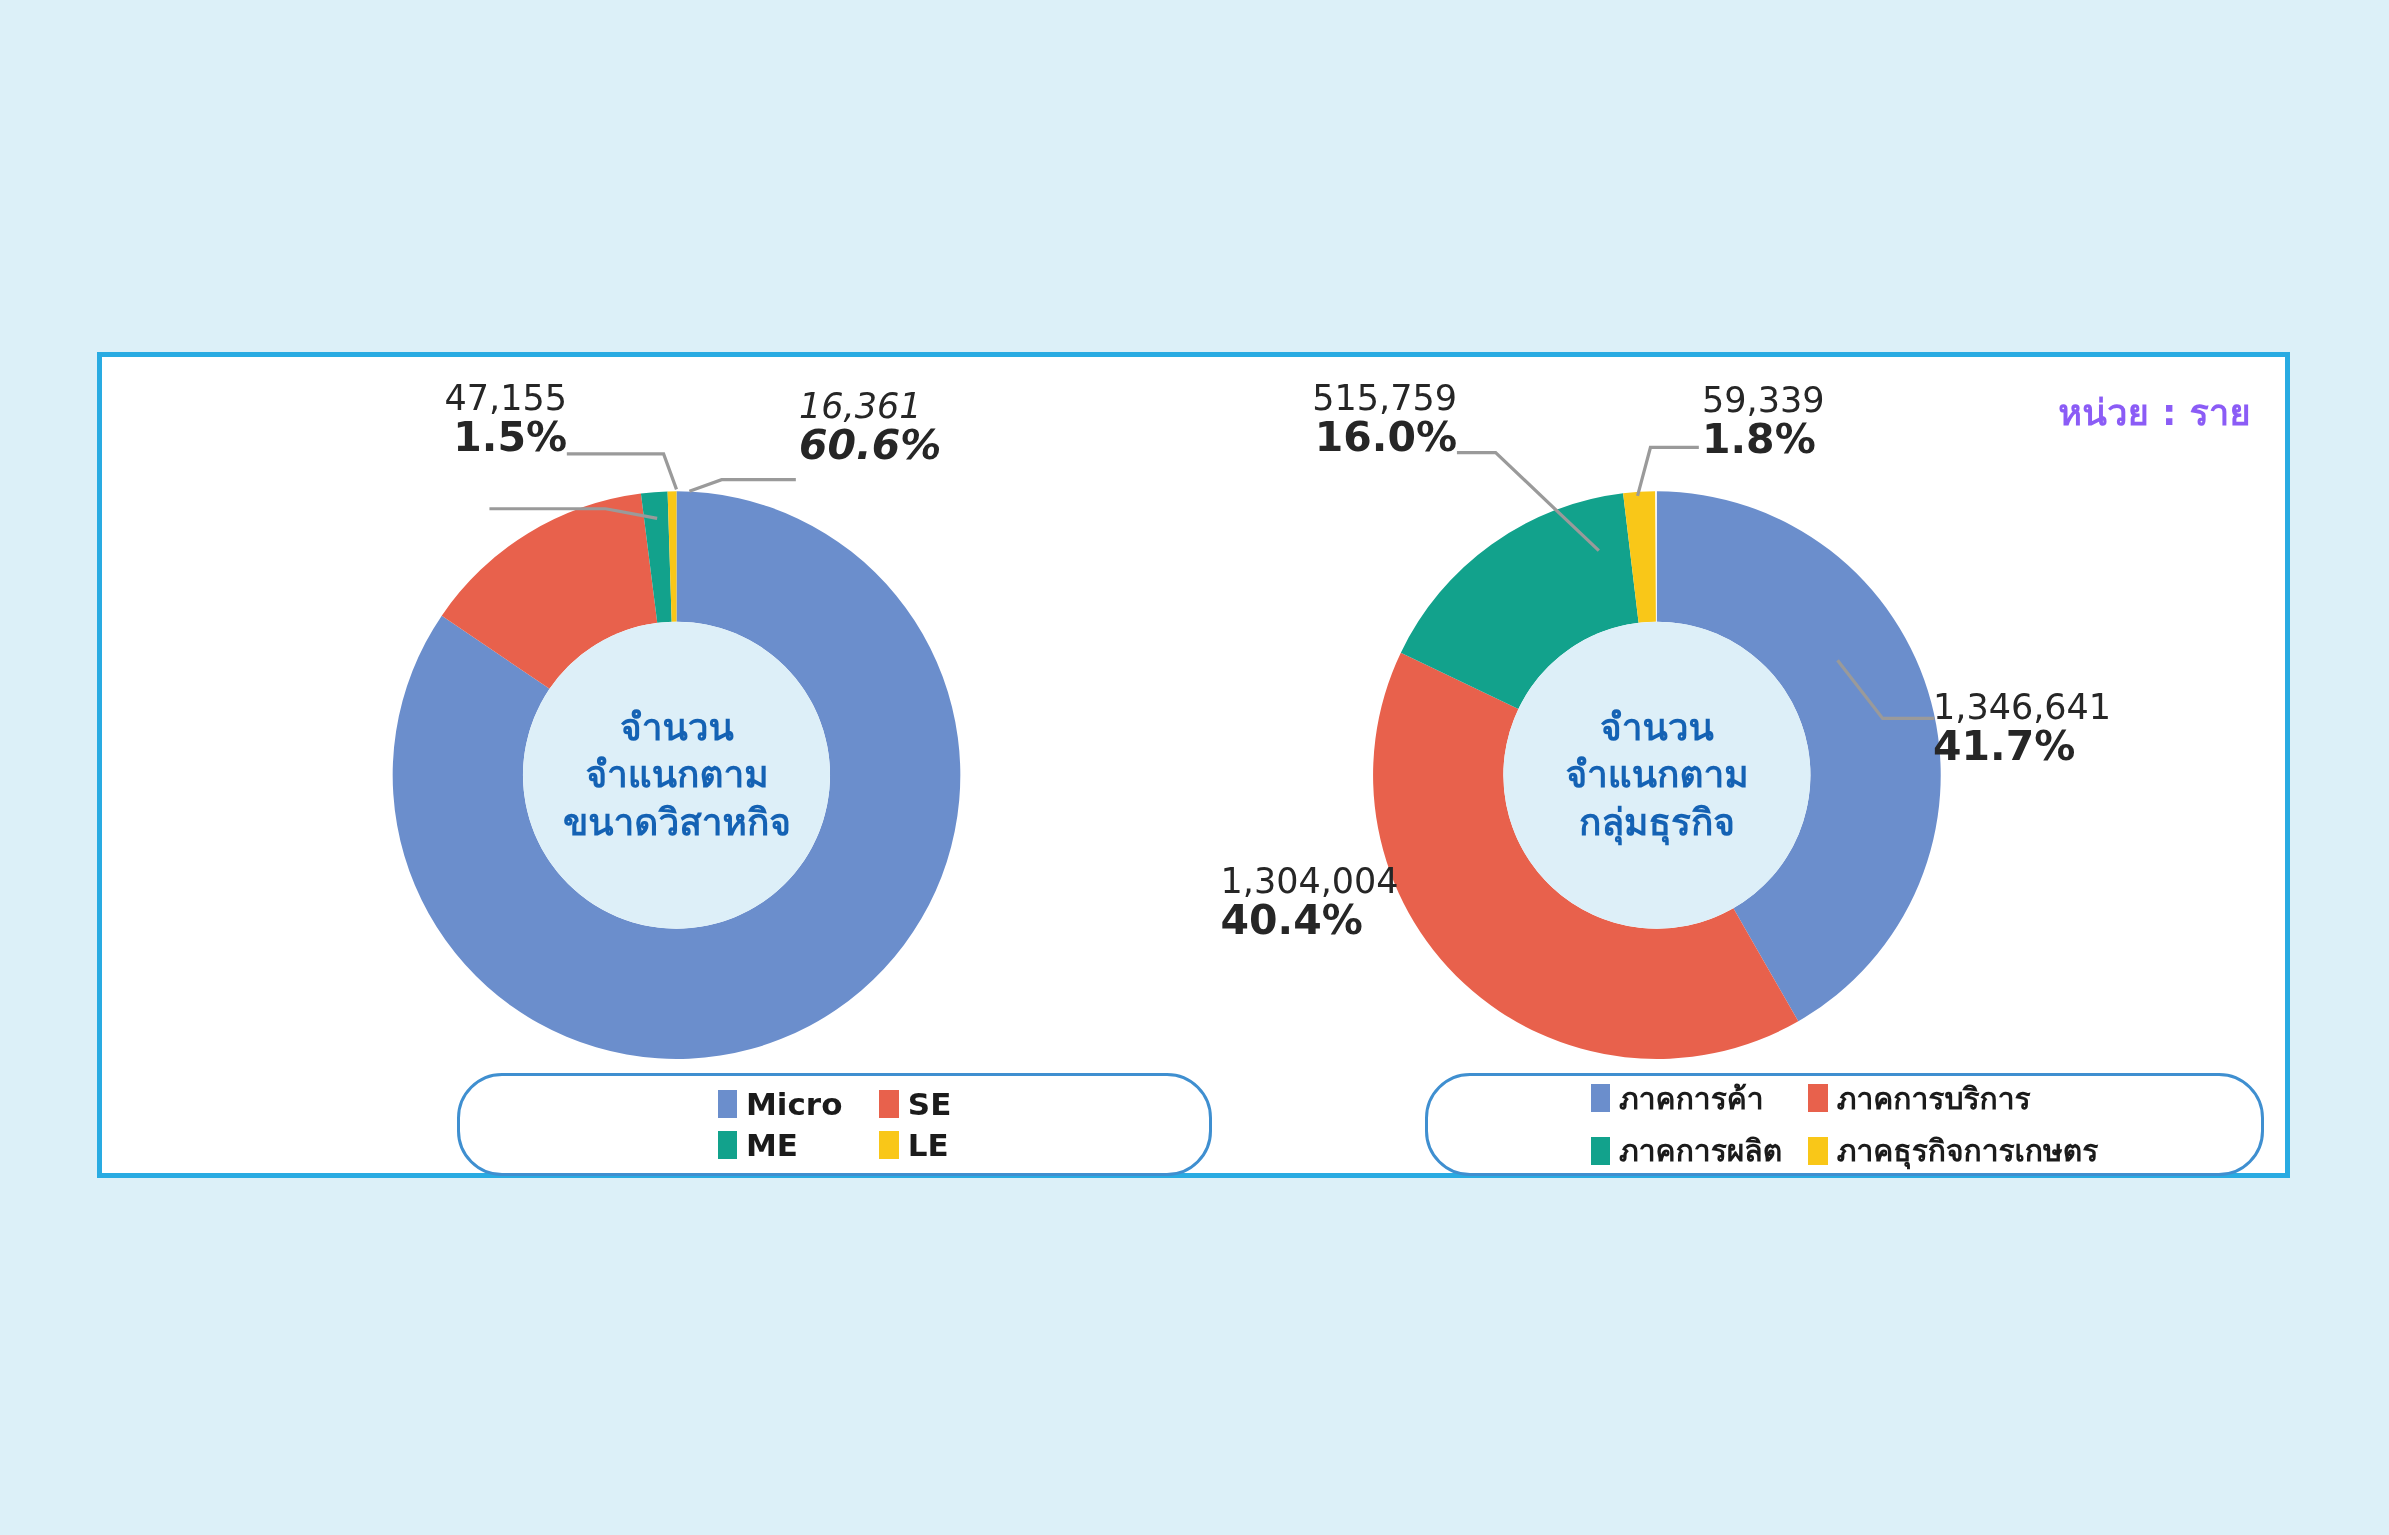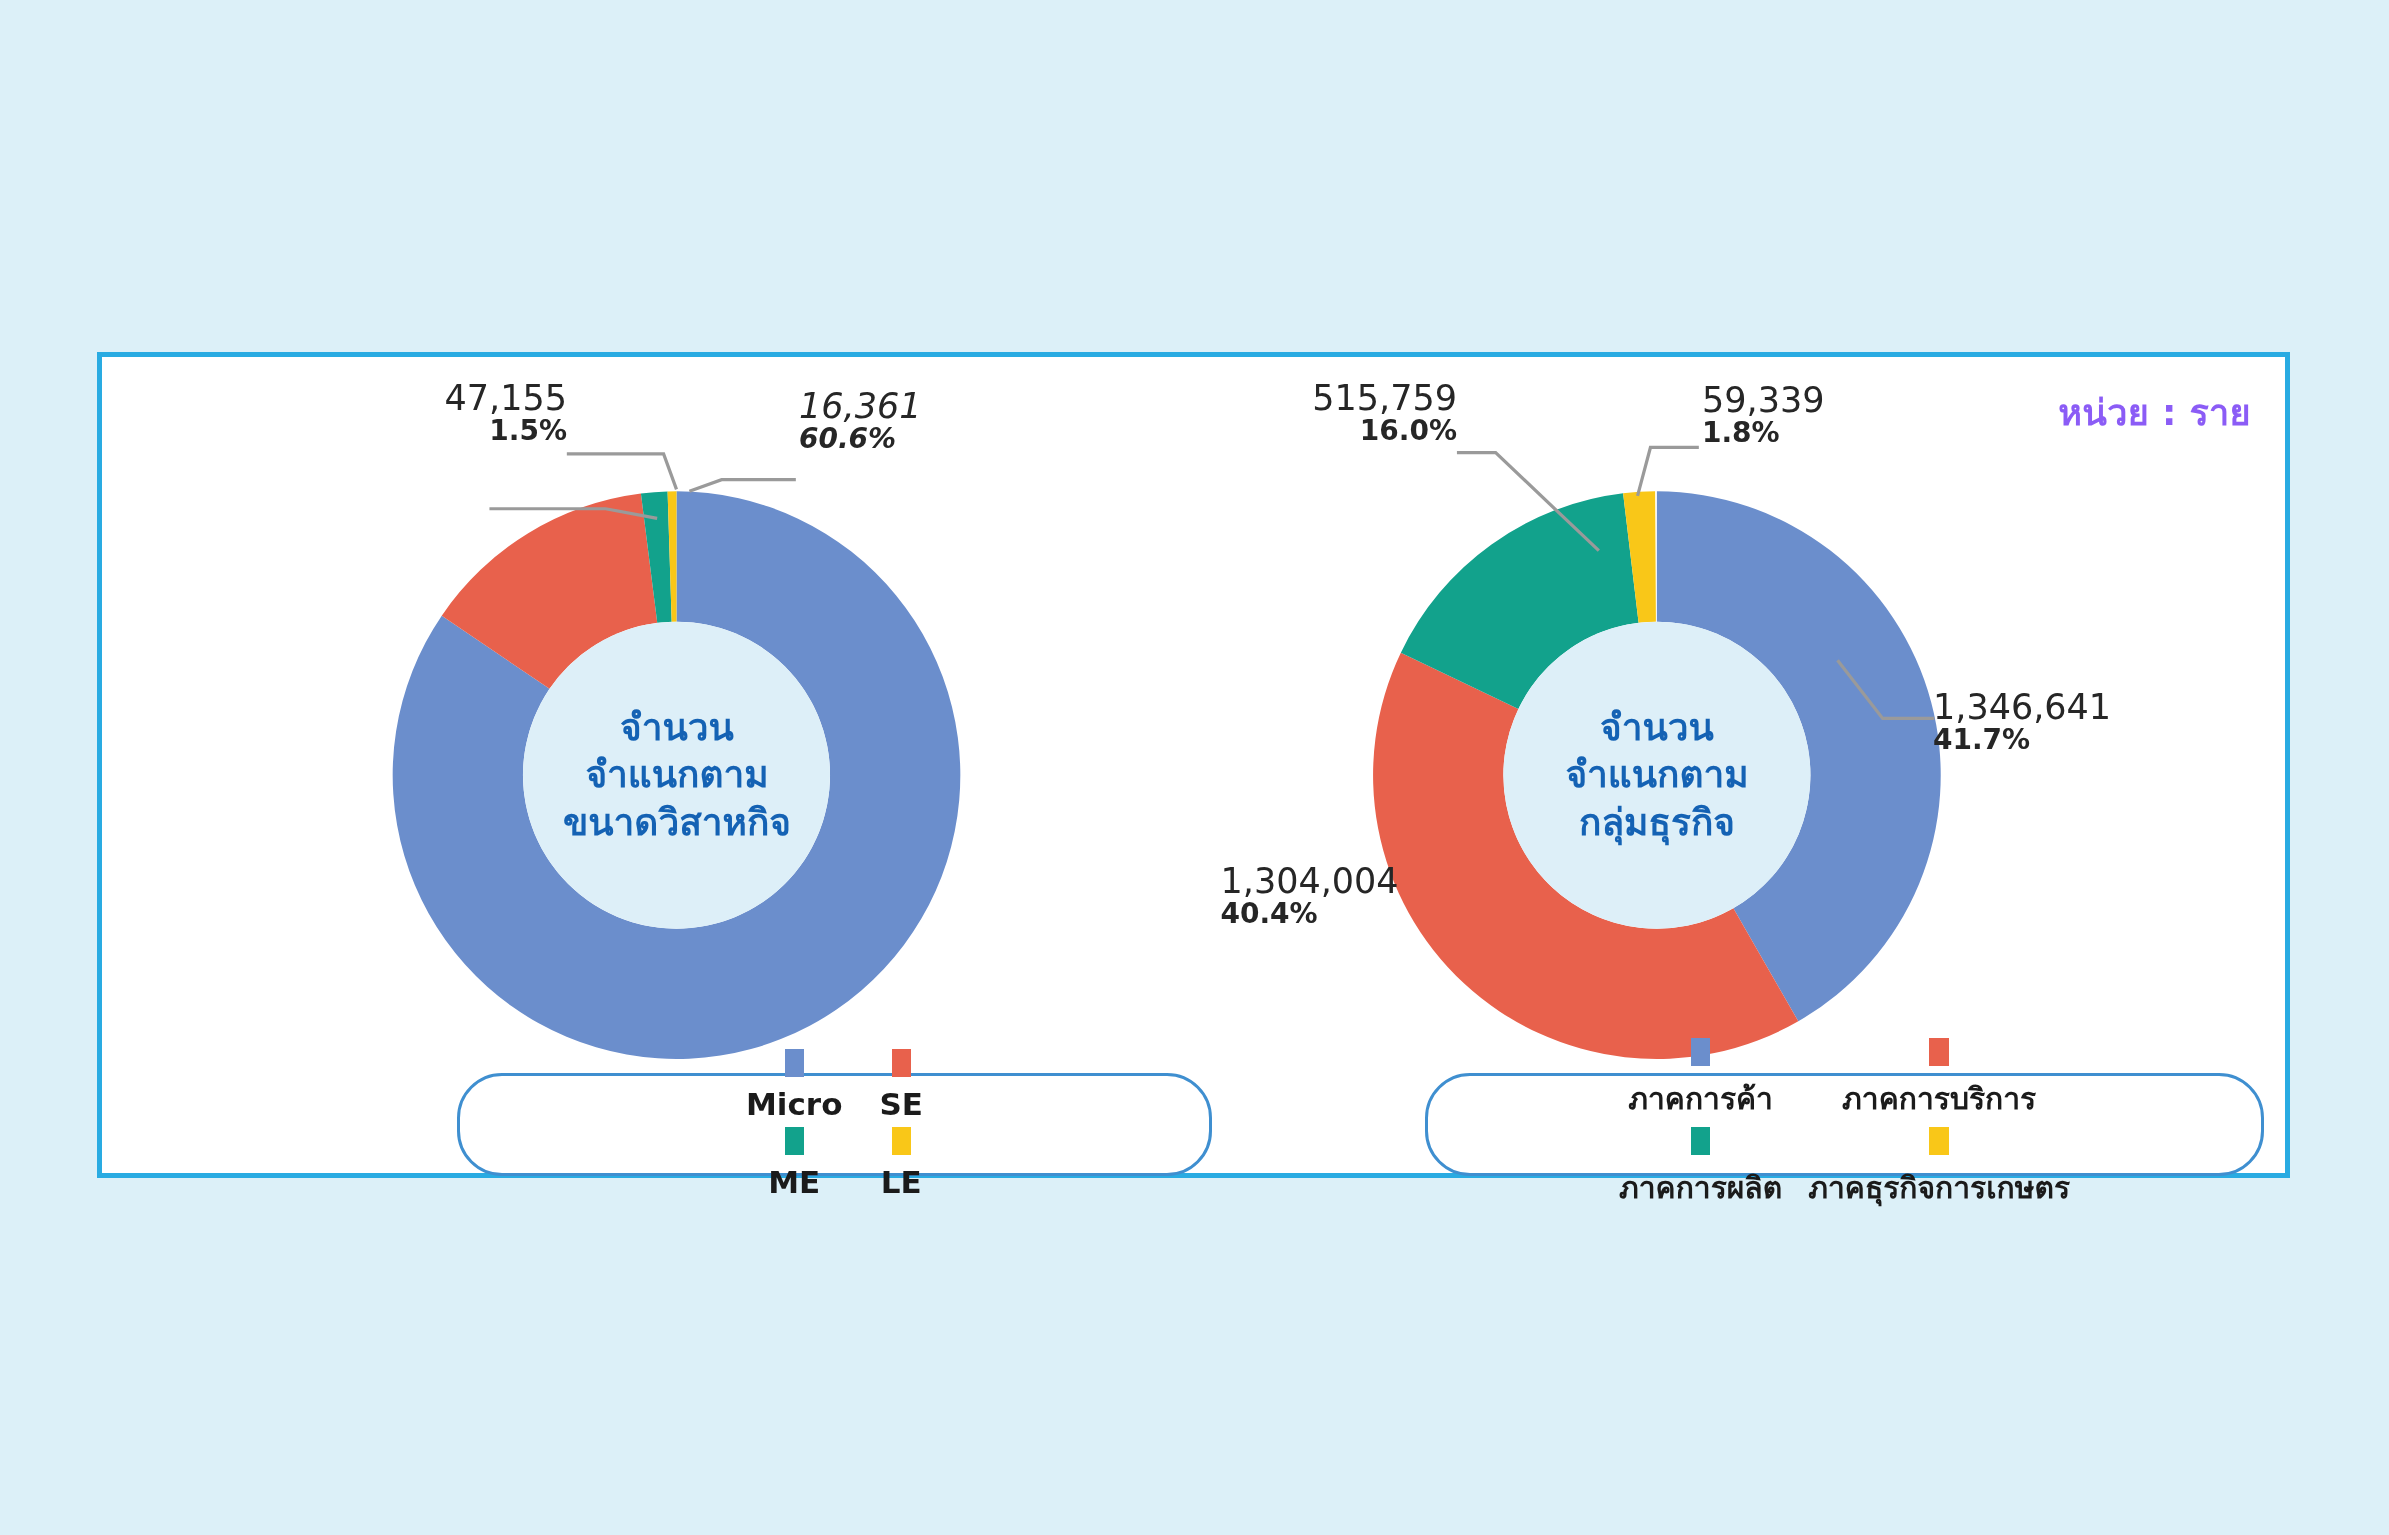--- a/index.html
+++ b/index.html
@@ -58,21 +58,21 @@
     color: #262626;
     line-height: 1.04;
     white-space: nowrap;
   }
   .callout .value {
     font-size: 35px;
     font-weight: normal;
     display: block;
   }
   .callout .pct {
-    font-size: 28px;
+    font-size: 41px;
     font-weight: bold;
     display: block;
   }
   .callout.align-right { text-align: right; }
   .callout.align-left  { text-align: left; }
 
   
   .center-caption {
     position: absolute;
     text-align: center;
@@ -97,21 +97,20 @@
     justify-content: center;
     column-gap: 37px;
     row-gap: 5.2px;
     padding: 10.3px 19.4px;
   }
   .legend-item {
     display: flex;
     align-items: center;
     gap: 9px;
     white-space: nowrap;
-    flex-direction: column;
   }
   .legend-swatch {
     width: 19.4px;
     height: 28px;
     flex: 0 0 auto;
   }
   .legend-label {
     font-size: 31px;
     font-weight: bold;
     color: #1b1b1b;

